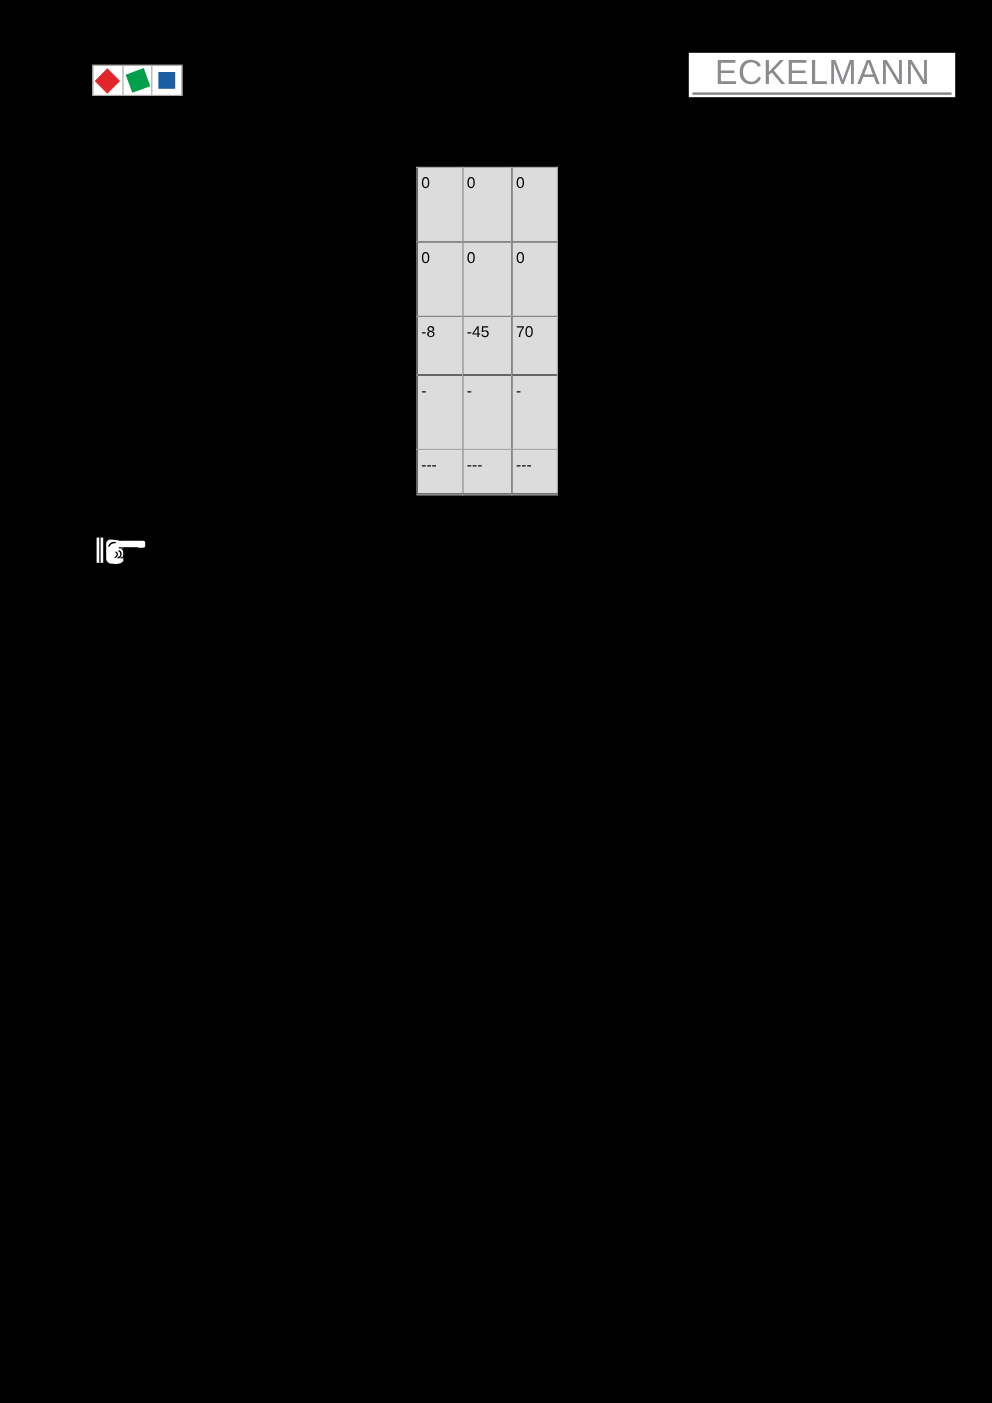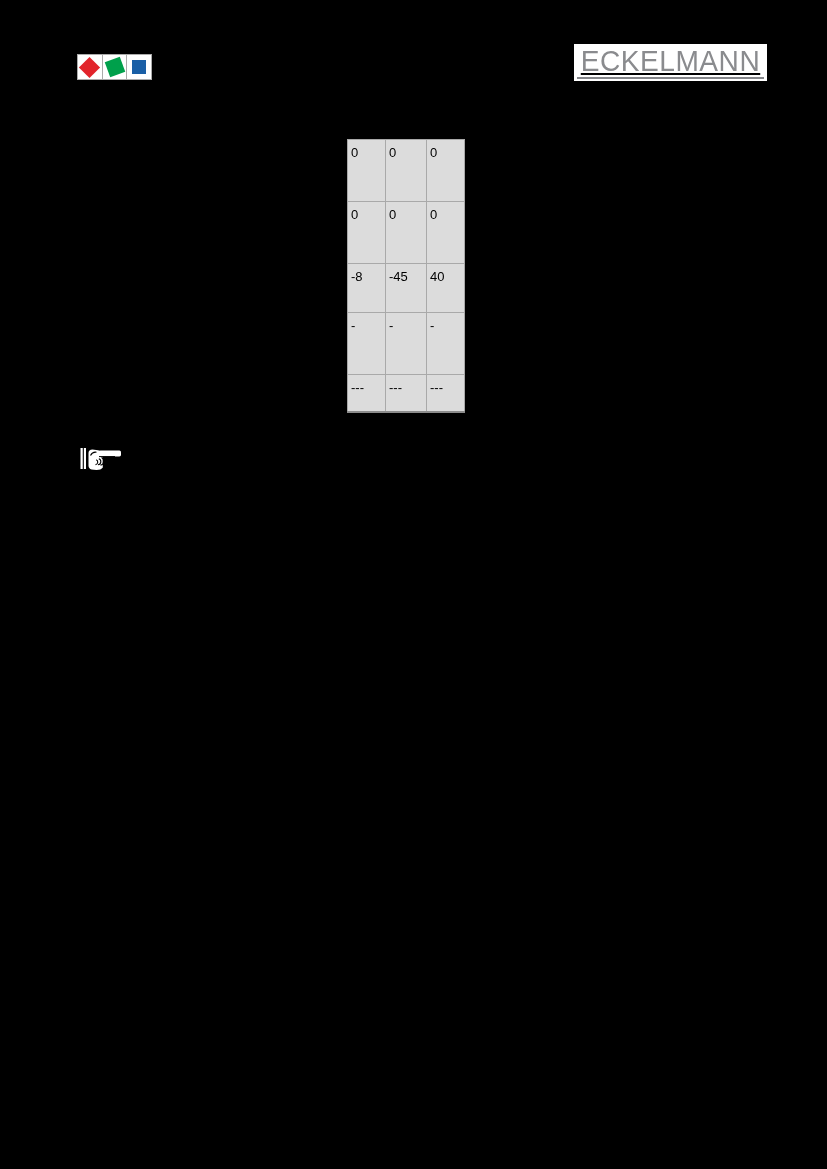--- a/index.html
+++ b/index.html
@@ -31,26 +31,25 @@
   .brand-cell:last-child { border-right: none; }
   .brand-square { display: block; }
   .brand-square.red   { width: 15px; height: 15px; transform: rotate(45deg); }
   .brand-square.green { width: 16px; height: 16px; transform: rotate(-20deg); }
   .brand-square.blue  { width: 14px; height: 14px; }
 
   
   .eckelmann-box {
     position: absolute;
     left: 574px; top: 44px;
-    width: 193px; height: 37px;
+    width: 222px; height: 37px;
     background: #ffffff;
     display: flex;
     align-items: center;
     justify-content: center;
-    text-decoration: underline;
   }
   .eckelmann-text {
     color: #8a8b8e;
     font-size: 29px;
     line-height: 1;
     letter-spacing: 0.5px;
     white-space: nowrap;
     transform: scaleX(0.97);
     margin-bottom: 3px;
   }
@@ -129,21 +128,21 @@
       <td>0</td>
     </tr>
     <tr>
       <td>0</td>
       <td>0</td>
       <td>0</td>
     </tr>
     <tr>
       <td>-8</td>
       <td>-45</td>
-      <td>40</td>
+      <td>70</td>
     </tr>
     <tr>
       <td>-</td>
       <td>-</td>
       <td>-</td>
     </tr>
     <tr>
       <td>---</td>
       <td>---</td>
       <td>---</td>

